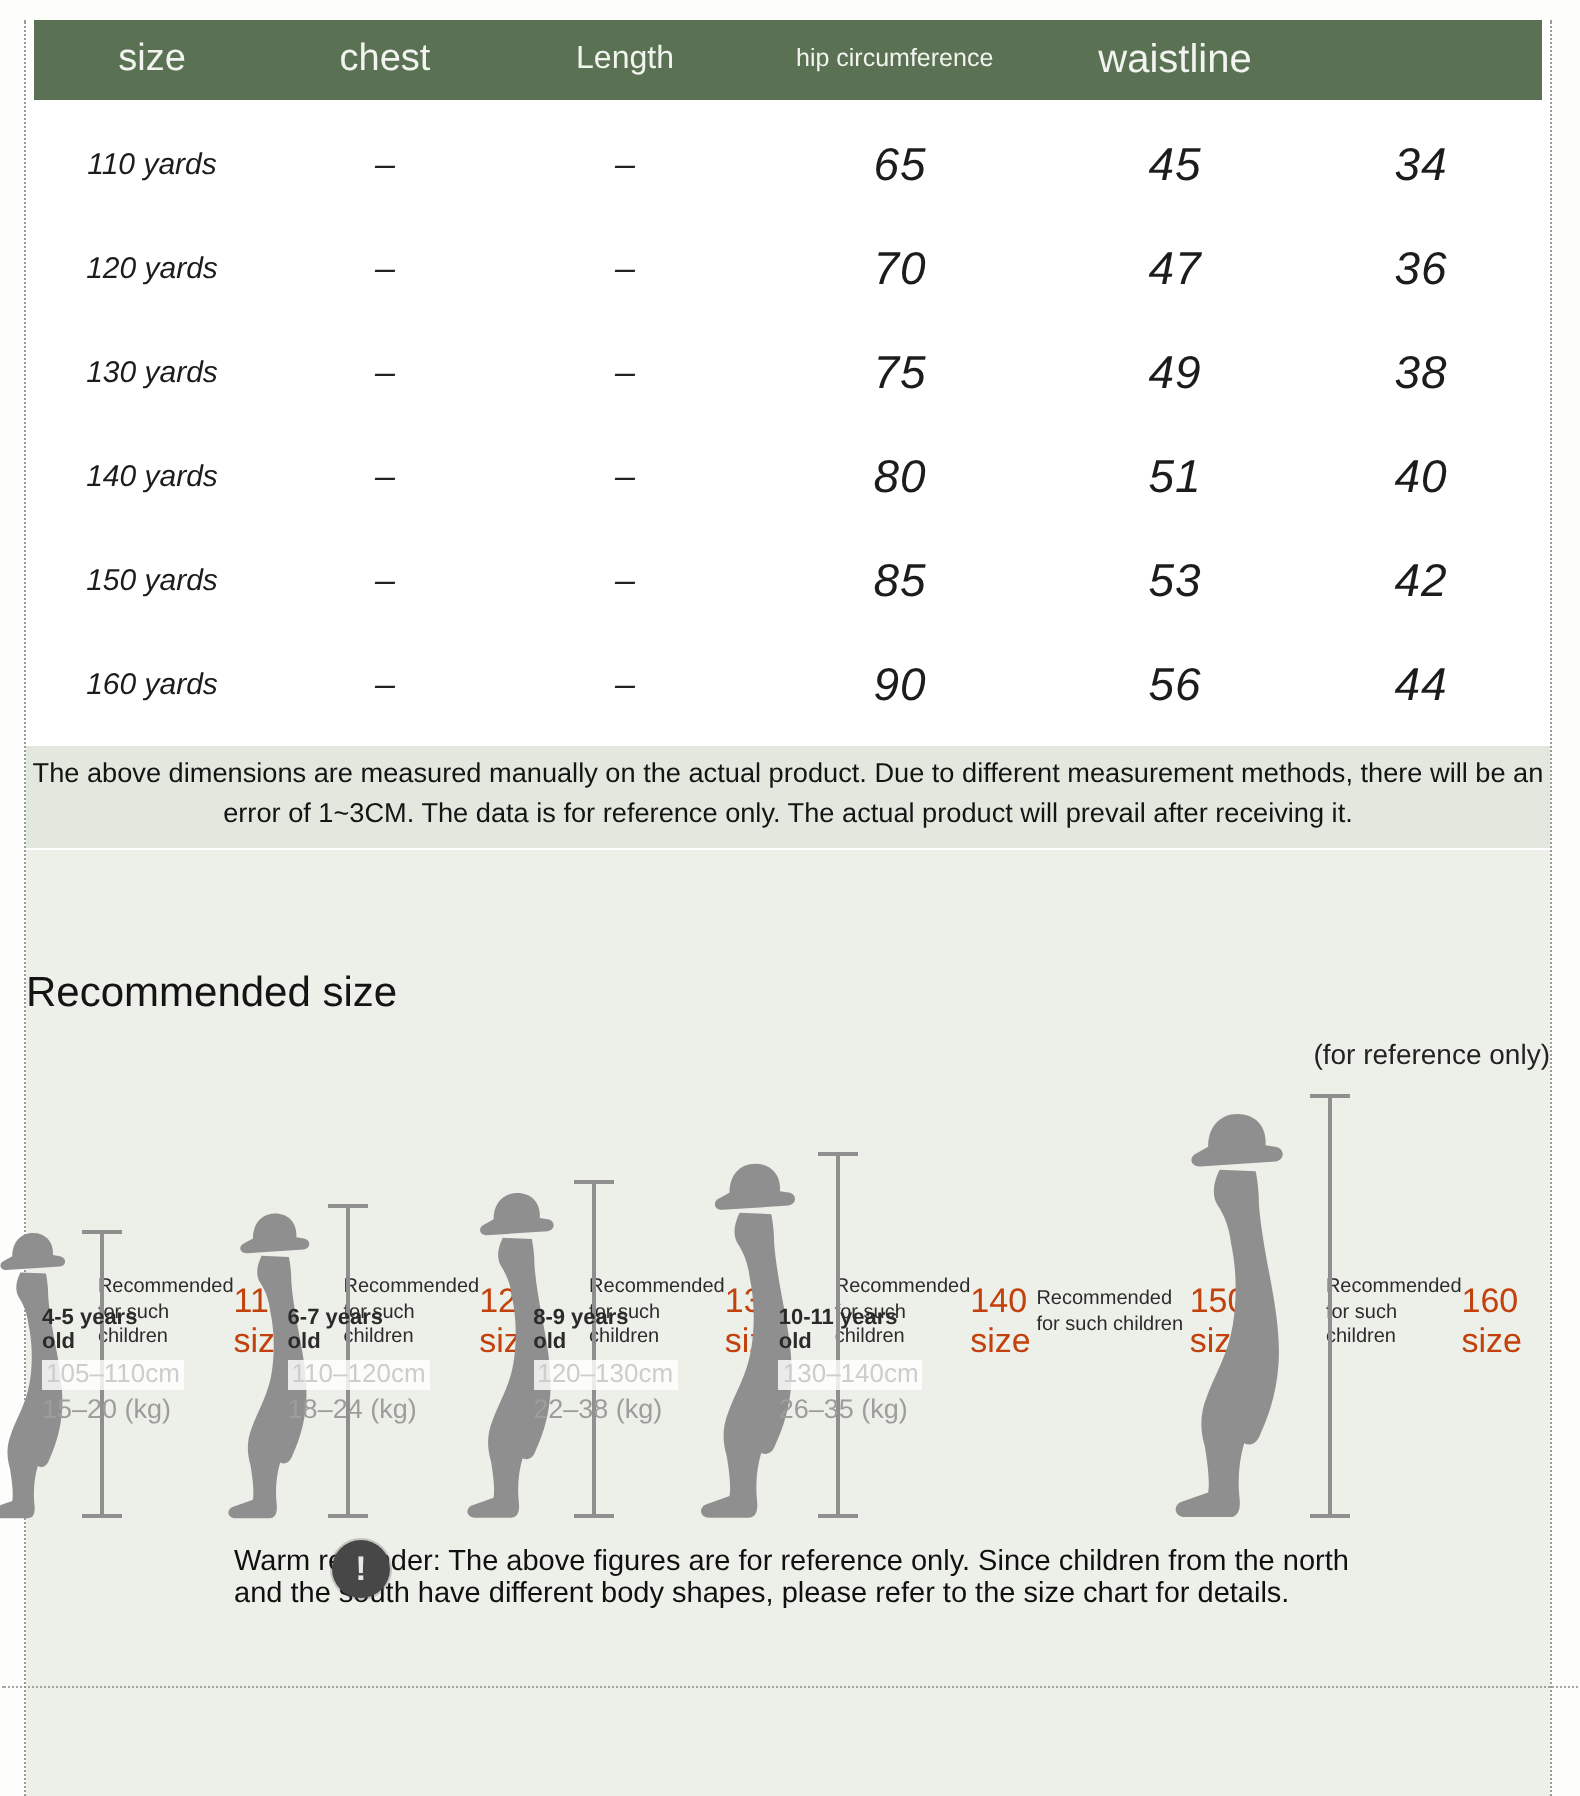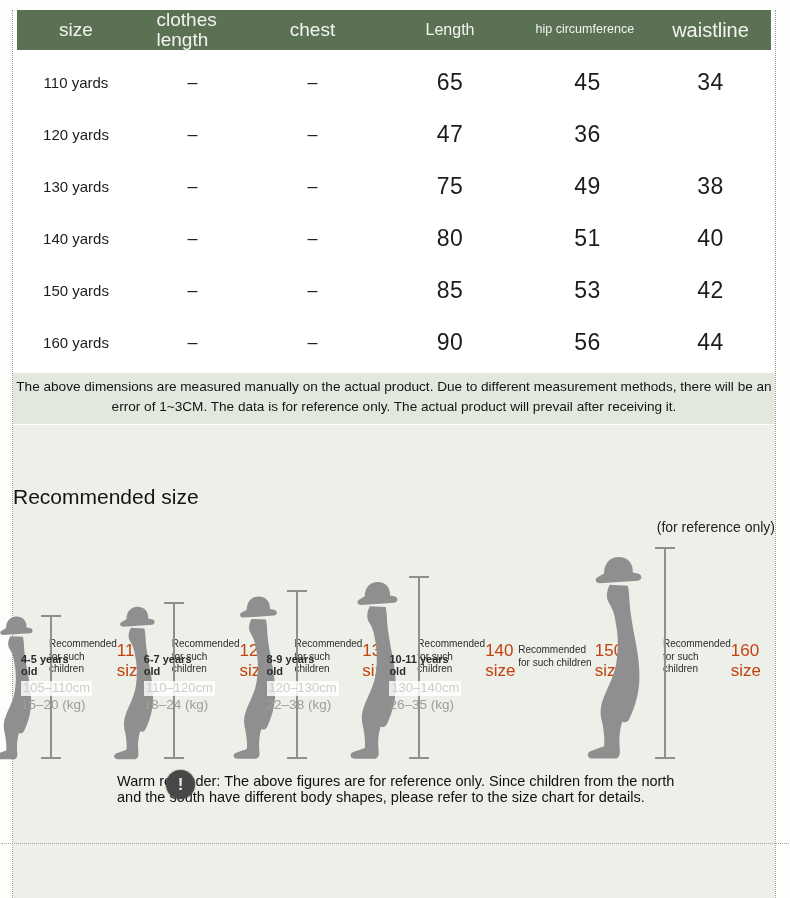--- a/index.html
+++ b/index.html
@@ -12,21 +12,21 @@
   .grid { display:grid; grid-template-columns:118px 115px 125px 150px 125px 121px; width:754px; margin:0 auto; }
   .thead { margin-top:10px; background:#5a7253; height:40px; align-items:center; }
   .th { color:#f2f4ef; display:flex; justify-content:center; align-items:center; line-height:1.05; }
   .th span { text-align:left; }
   .th-size,.th-clothes,.th-chest { font-size:19px; }
   .th-clothes span { width:72px; }
   .th-length { font-size:16px; }
   .th-hip { font-size:12.5px; }
   .th-hip span { width:104px; }
   .th-waist { font-size:20px; }
-  .tbody { padding-top:6px; }
+  .tbody { padding-top:6px;font-style:italic; }
   .row { height:52px; align-items:center; }
   .cell { text-align:center; }
   .c-size { font-size:15px; }
   .c-dash { font-size:18px; color:#222; }
   .c-num { font-size:23px; letter-spacing:0.5px; }
 
   
   .disclaimer { margin-top:5px; background:#e3e8df; padding:4px 2px 6px 2px;
                 font-size:13.6px; line-height:1.5; text-align:center; color:#141414; }
 
@@ -60,23 +60,20 @@
 </style>
 </head>
 <body>
 
 <div class="page">
 
   <div class="grid thead">
     <div class="th th-size">
         <span>size</span>
       </div>
-    <div class="th th-clothes">
-        <span>clothes length</span>
-      </div>
     <div class="th th-chest">
         <span>chest</span>
       </div>
     <div class="th th-length">
         <span>Length</span>
       </div>
     <div class="th th-hip">
         <span>hip circumference</span>
       </div>
     <div class="th th-waist">
@@ -90,20 +87,21 @@
       <div class="cell c-dash">–</div>
       <div class="cell c-dash">–</div>
       <div class="cell c-num">65</div>
       <div class="cell c-num">45</div>
       <div class="cell c-num">34</div>
     </div>
     <div class="grid row">
       <div class="cell c-size">120 yards</div>
       <div class="cell c-dash">–</div>
       <div class="cell c-dash">–</div>
+      <div class="cell c-num">70</div>
       <div class="cell c-num">47</div>
       <div class="cell c-num">36</div>
     </div>
     <div class="grid row">
       <div class="cell c-size">130 yards</div>
       <div class="cell c-dash">–</div>
       <div class="cell c-dash">–</div>
       <div class="cell c-num">75</div>
       <div class="cell c-num">49</div>
       <div class="cell c-num">38</div>

